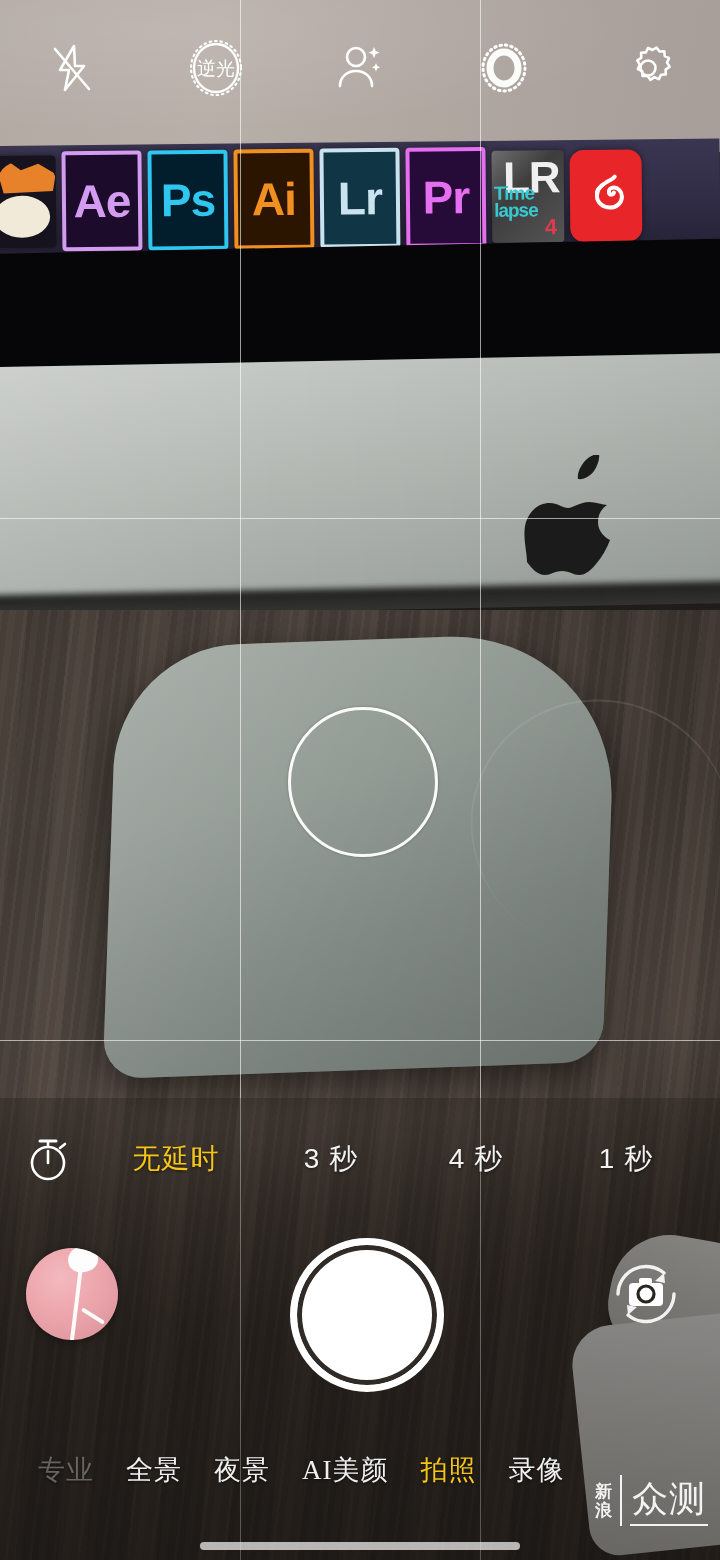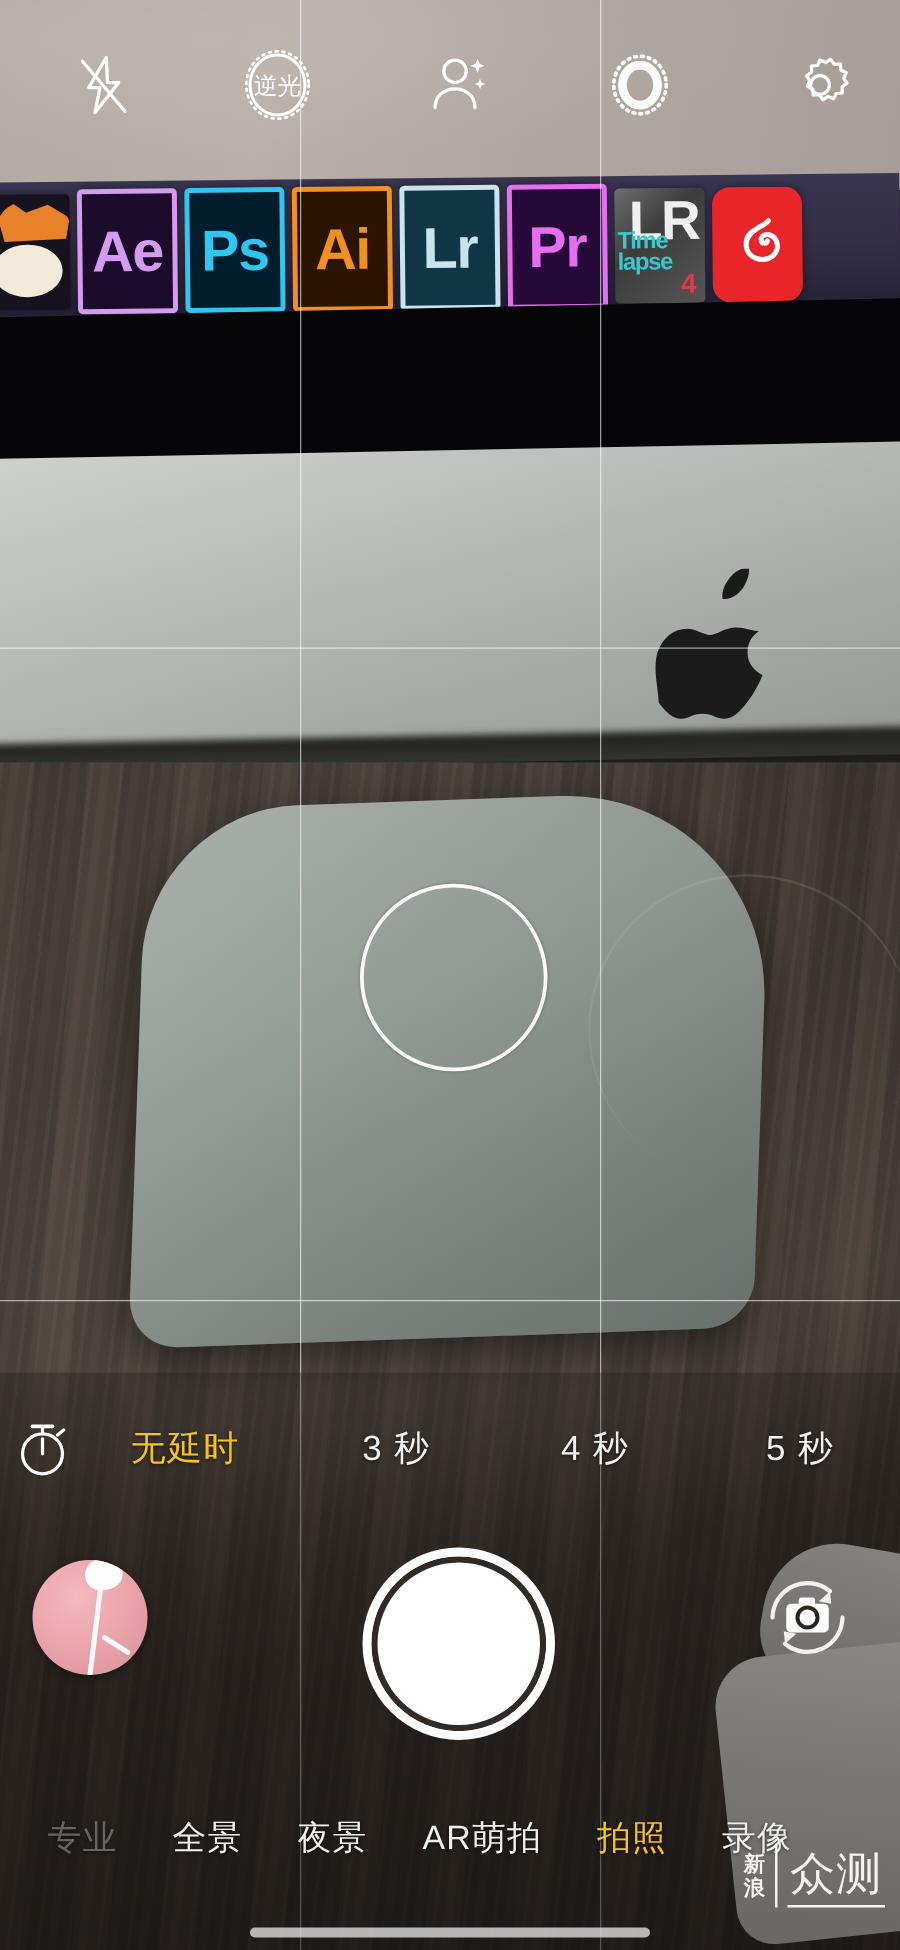--- a/index.html
+++ b/index.html
@@ -171,21 +171,21 @@
   .gl.h { height:1px; left:0; width:720px; }
 
   
   .topbar {
     position:absolute; left:0; top:0; width:720px; height:136px;
     display:flex; align-items:center; justify-content:space-around;
     z-index: 20;
   }
   .topbtn {
     width:68px; height:68px;
-    display:flex; align-items:center; justify-content:flex-end;
+    display:flex; align-items:center; justify-content:center;
     color:#ec4899;
   }
   .topbtn svg { display:block; }
 
   
   .focusring {
     position:absolute; left:288px; top:707px; width:144px; height:144px;
     border:3px solid rgba(255,255,255,.95); border-radius:50%;
     box-shadow: 0 0 3px rgba(0,0,0,.25);
     z-index:15;
@@ -200,21 +200,21 @@
 
   
   .timerrow {
     position:absolute; left:0; top:24px; width:720px; height:74px;
     display:flex; align-items:center;
   }
   .timericon {
     width:96px; display:flex; align-items:center; justify-content:center; color:#fff;
   }
   .timeropts {
-    flex:1; display:flex; align-items:flex-end;gap:14px;
+    flex:1; display:flex; align-items:flex-end;
   }
   .topt {
     color:#f2f2f2; font-size:28px; letter-spacing:1px;
     text-shadow: 0 1px 3px rgba(0,0,0,.55);
     text-align:center;
   }
   .topt.sel { color:#f5c518; }
   .topt.o0{ width:160px; }
   .topt.o1{ width:150px; }
   .topt.o2{ width:140px; }
@@ -259,21 +259,22 @@
     position:absolute; right:28px; top:28px; width:92px; height:92px;
     display:flex; align-items:center; justify-content:center; color:#fff;
   }
 
   
   .modebar {
     position:absolute; left:0; bottom:62px; width:720px; height:56px;
     display:flex; align-items:center;
     padding-left: 22px;
     box-sizing:border-box;
-    gap: 12px;
+    gap: 0;
+    font-family: Liberation Serif, serif;
   }
   .mode {
     color:#efefef; font-size:27px; letter-spacing:1px;
     text-shadow: 0 1px 3px rgba(0,0,0,.6);
     white-space:nowrap;
     padding: 0 16px;
   }
   .mode.sel { color:#f5c518; }
   .mode.faded { color: rgba(200,195,190,.45); }
 
@@ -414,21 +415,21 @@
           <line x1="23" y1="29" x2="23" y2="17" stroke="#fff" stroke-width="2.6" stroke-linecap="round"></line>
           <line x1="15" y1="7" x2="31" y2="7" stroke="#fff" stroke-width="3" stroke-linecap="round"></line>
           <line x1="23" y1="7" x2="23" y2="13" stroke="#fff" stroke-width="2.6"></line>
           <line x1="35" y1="14" x2="40" y2="10" stroke="#fff" stroke-width="2.6" stroke-linecap="round"></line>
         </svg>
       </div>
       <div class="timeropts">
         <div class="topt o0 sel">无延时</div>
         <div class="topt o1">3 秒</div>
         <div class="topt o2">4 秒</div>
-        <div class="topt o3">5 秒</div>
+        <div class="topt o3">1 秒</div>
       </div>
     </div>
 
     <div class="shutterrow">
       <div class="thumb">
         <span class="bud"></span>
         <span class="cable"></span>
         <span class="cable2"></span>
       </div>
 
@@ -444,21 +445,21 @@
           <rect x="35" y="26" width="13" height="6" rx="2" fill="#fff"></rect>
           <circle cx="42" cy="42" r="8" fill="none" stroke="#2a2520" stroke-width="3.2"></circle>
         </svg>
       </div>
     </div>
 
     <div class="modebar">
       <div class="mode faded">专业</div>
       <div class="mode">全景</div>
       <div class="mode">夜景</div>
-      <div class="mode">AR萌拍</div>
+      <div class="mode">AI美颜</div>
       <div class="mode sel">拍照</div>
       <div class="mode">录像</div>
     </div>
 
     <div class="watermark">
       <div class="wm-left">
         <span>新</span>
         <span>浪</span>
       </div>
       <div class="wm-right">众测</div>

